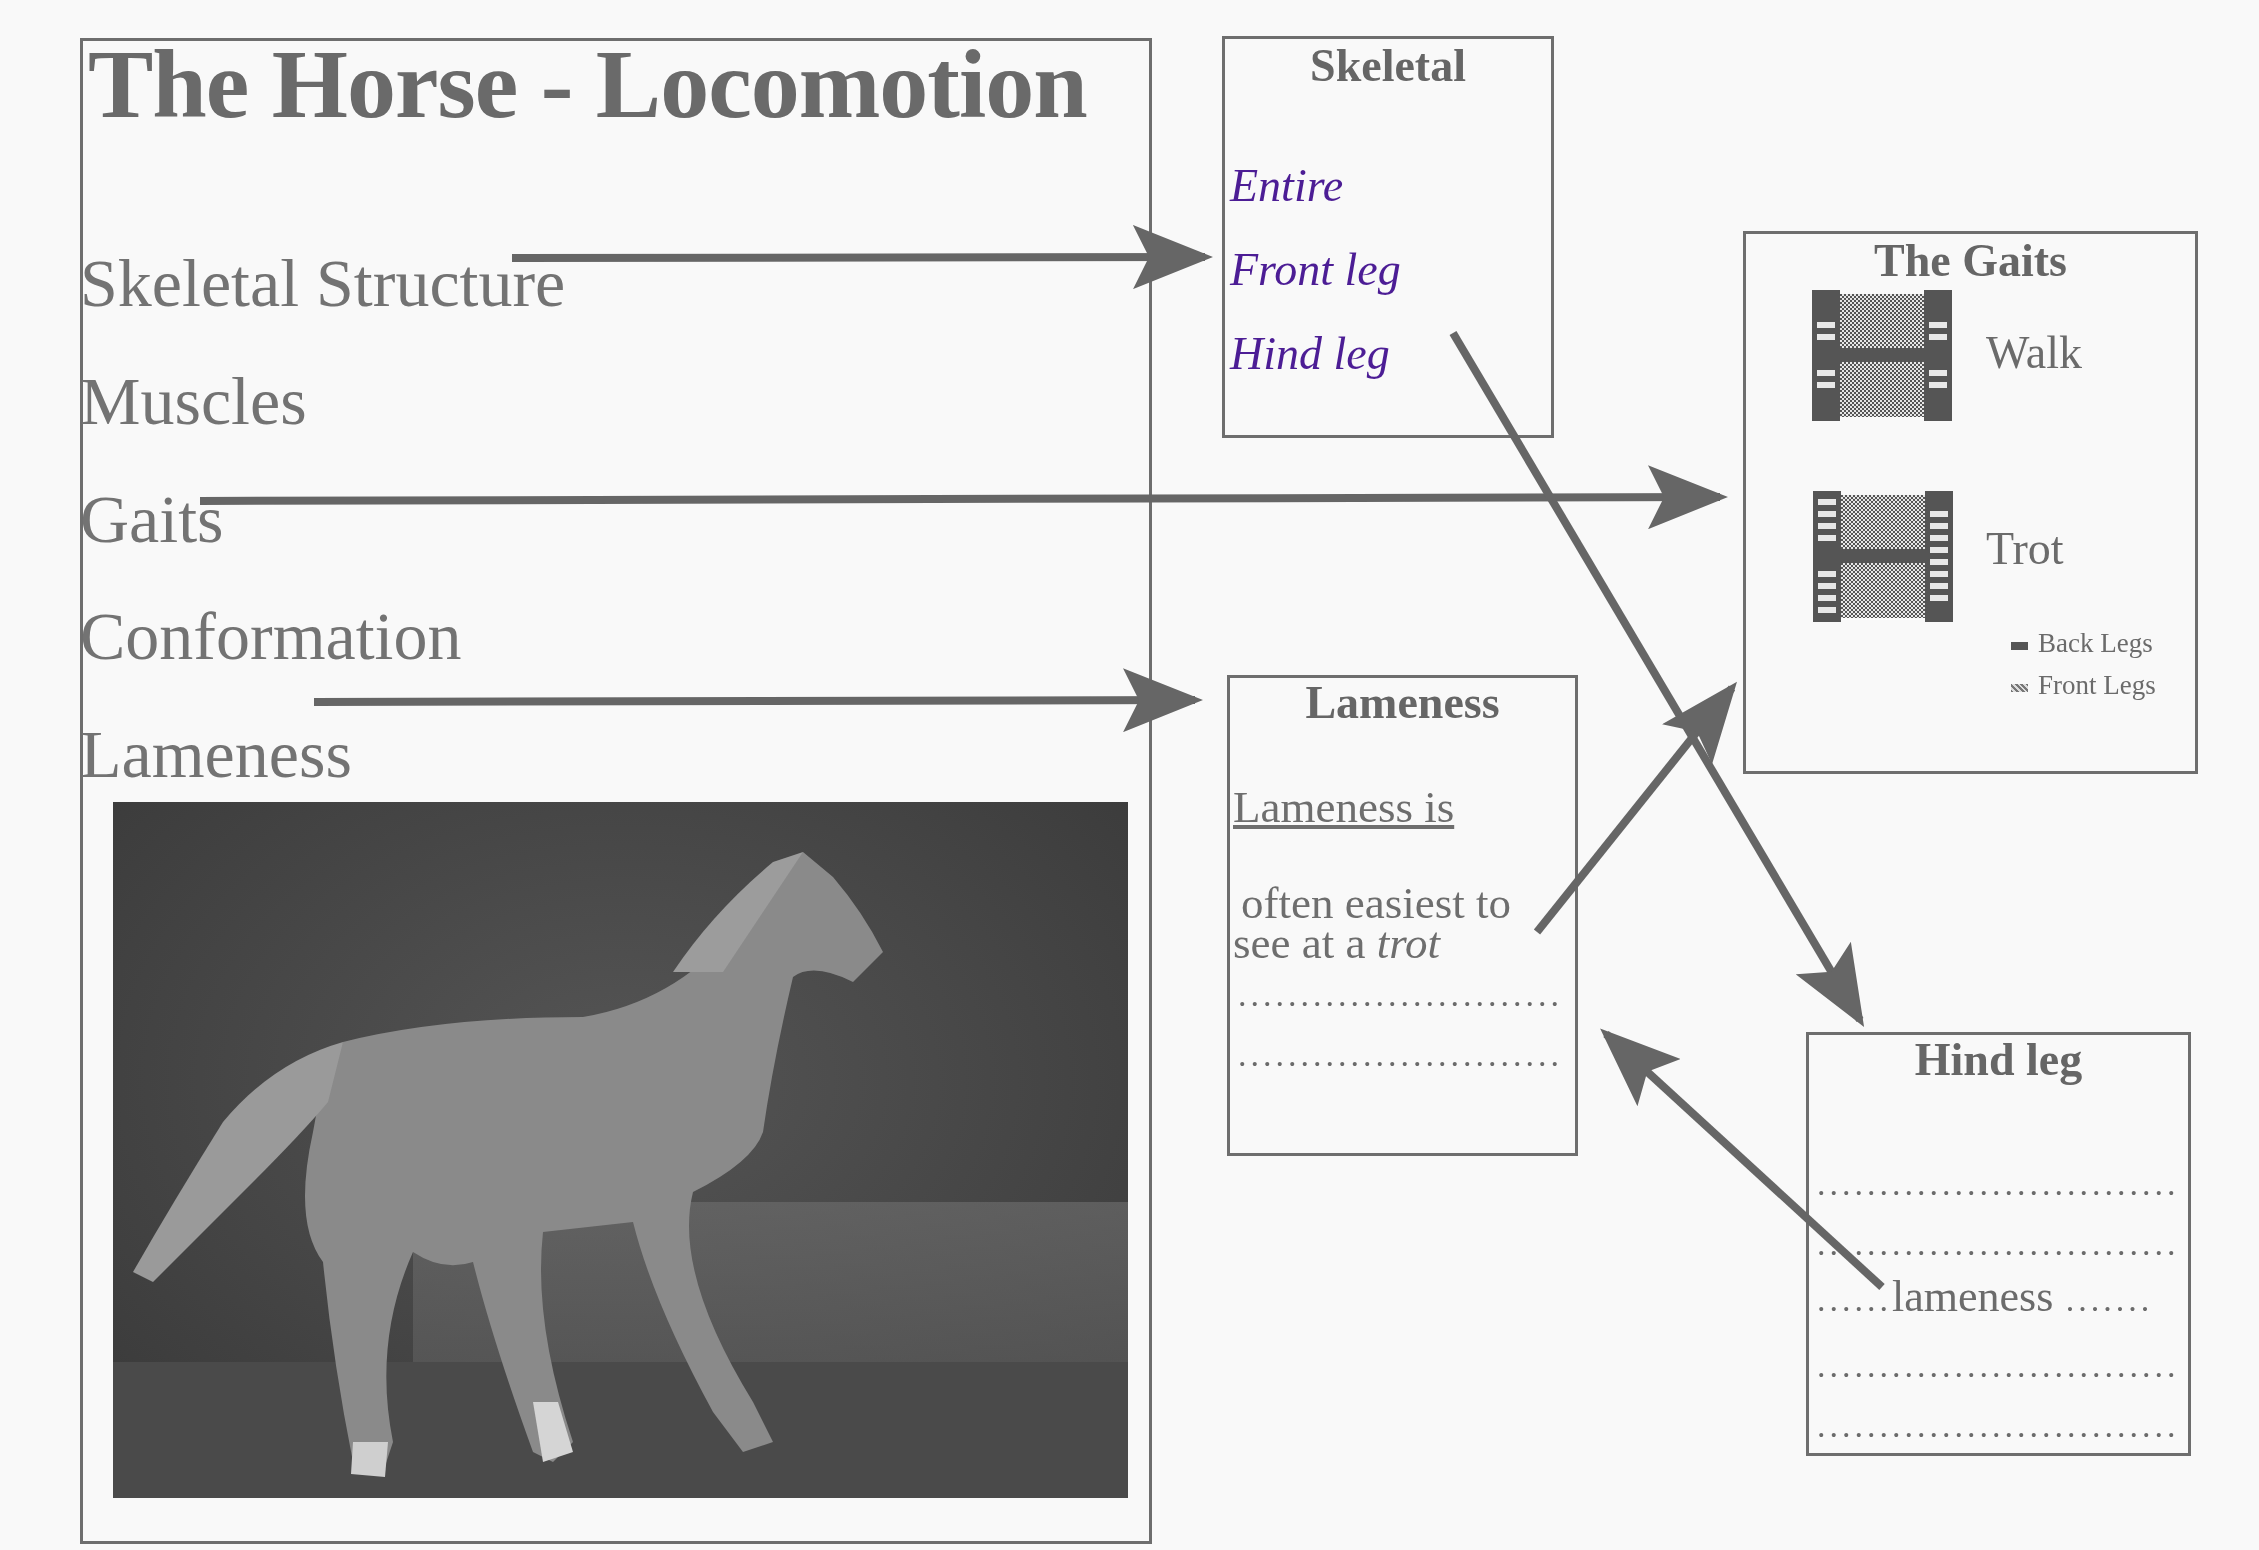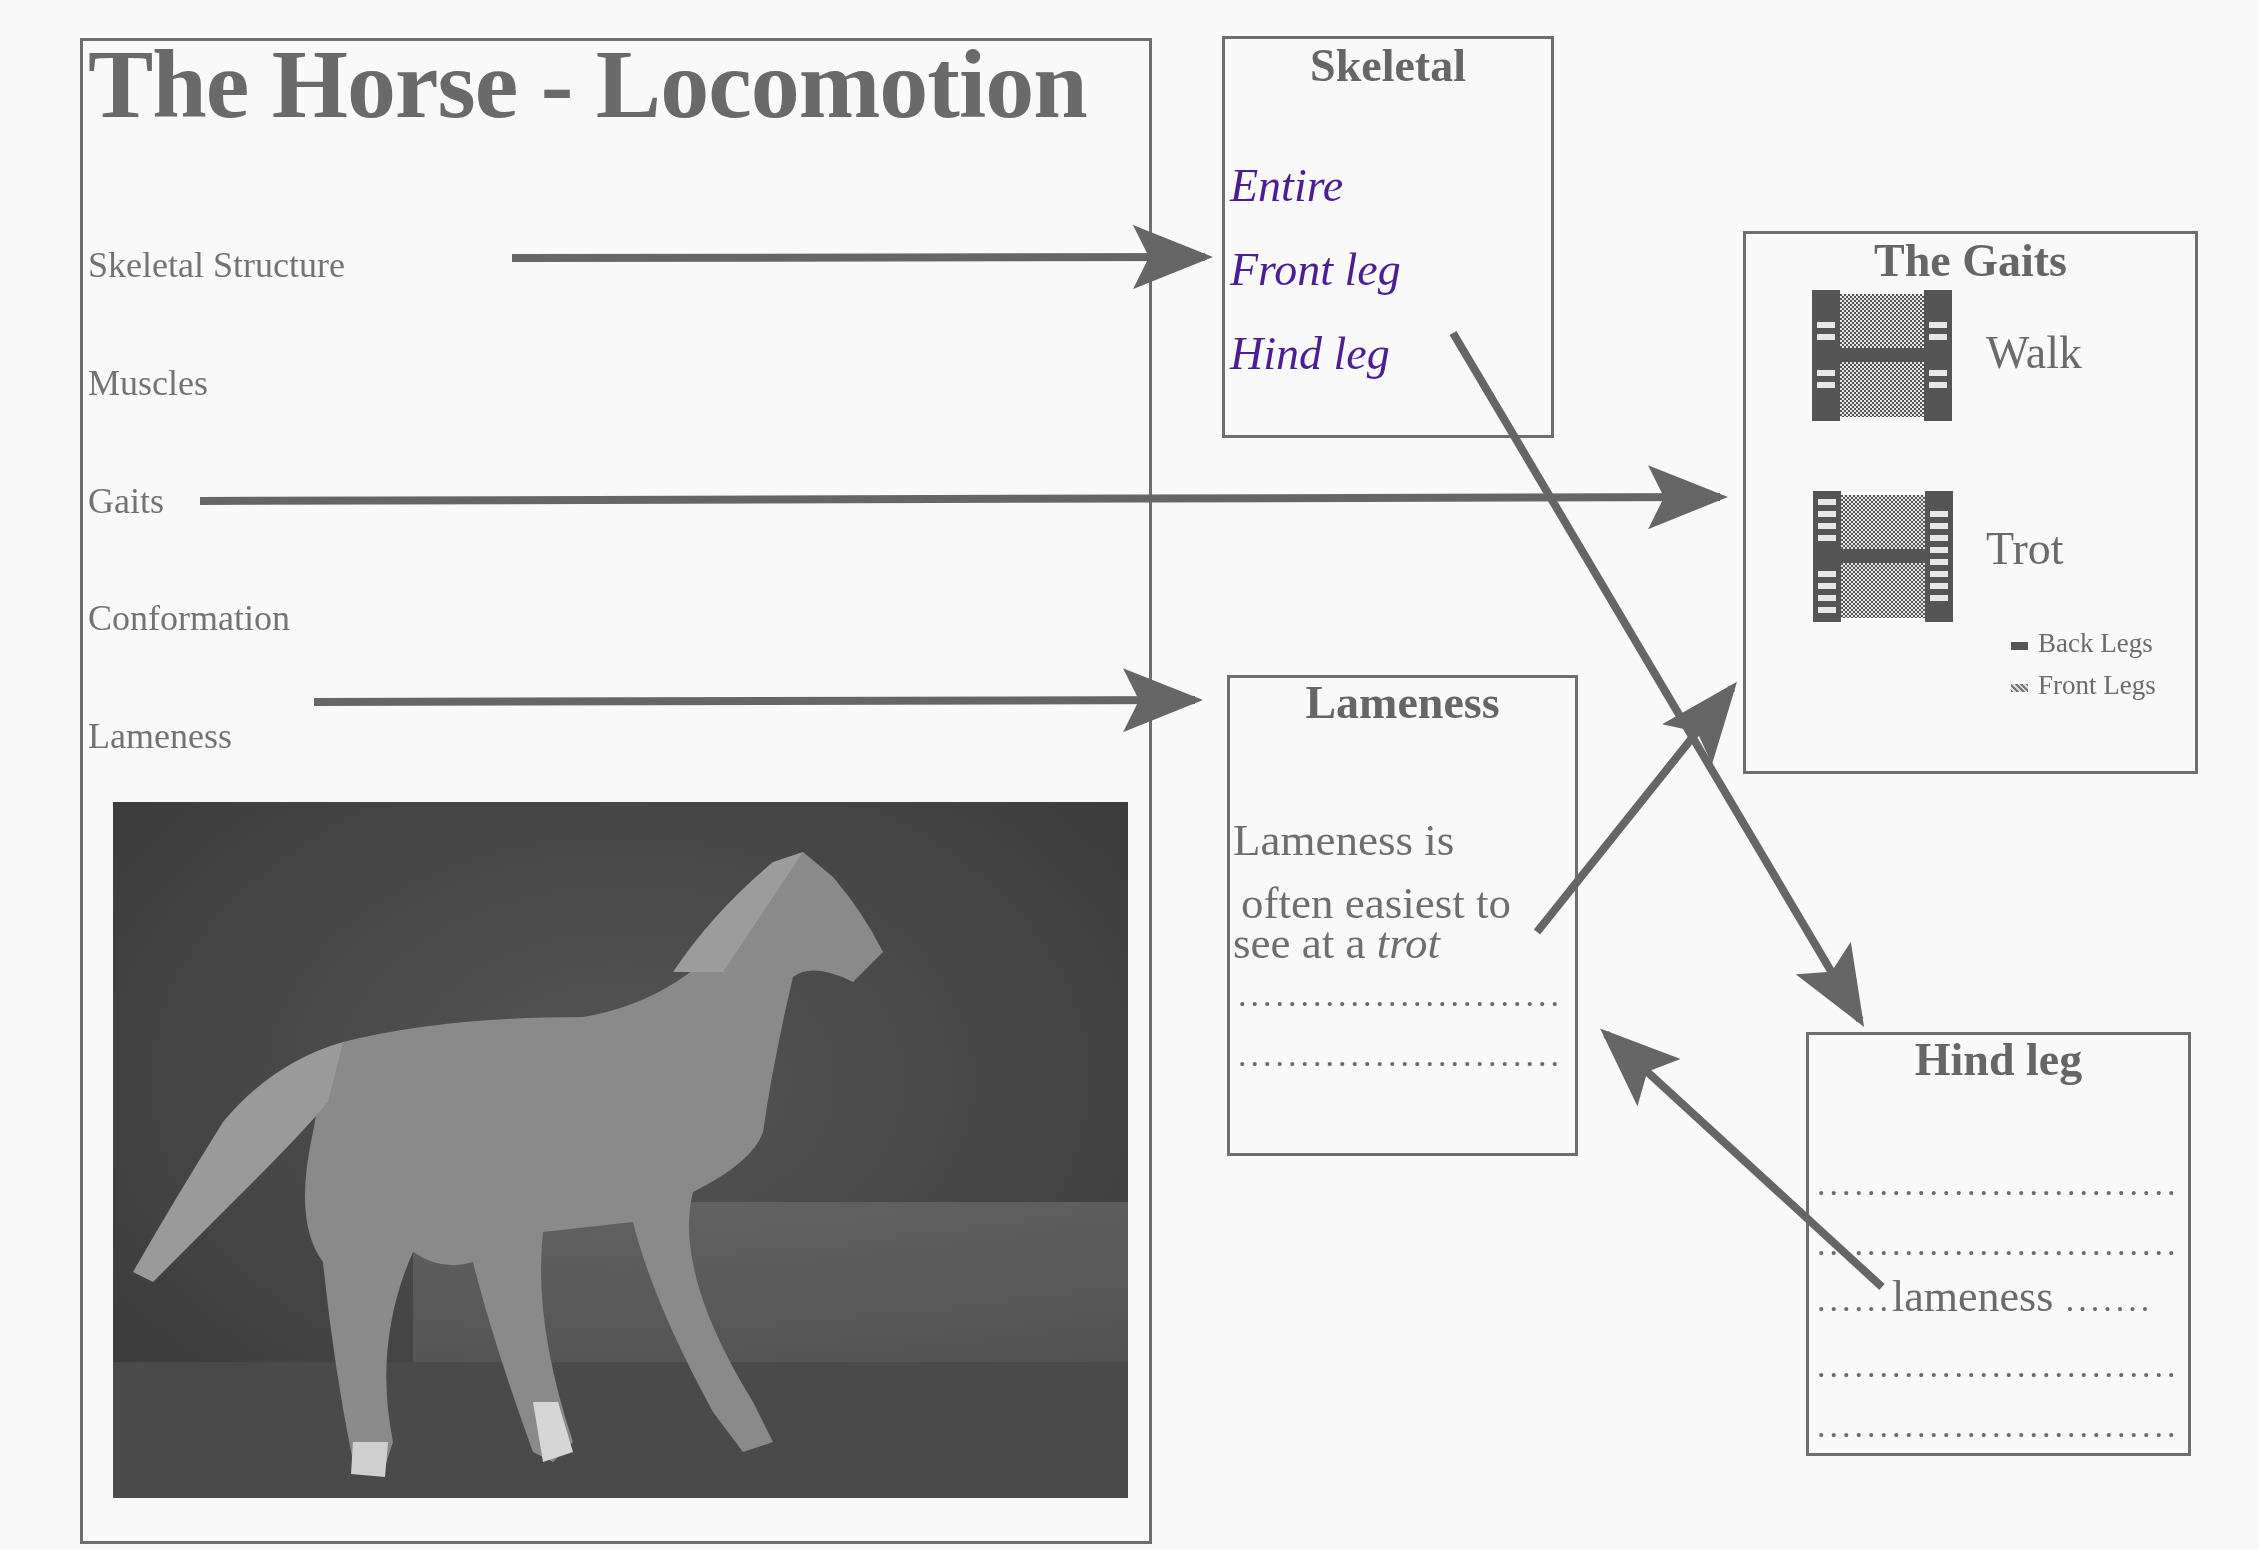--- a/index.html
+++ b/index.html
@@ -1,21 +1,21 @@
 <!DOCTYPE html>
 <html><head>
 <meta charset="utf-8">
 <style>
   html, body { margin:0; padding:0; }
   body { width:2259px; height:1550px; background:#f9f9f9; position:relative; overflow:hidden;
          font-family:"Liberation Serif", "DejaVu Serif", serif; color:#6b6b6b; }
   .box { position:absolute; border:3px solid #6e6e6e; box-sizing:border-box; background:transparent; }
   .abs { position:absolute; white-space:nowrap; }
   .title { font-weight:bold; font-size:98px; color:#6a6a6a; letter-spacing:-1px; }
-  .menu { font-size:36px; color:#737373;padding-left:8px; }
+  .menu { font-size:68px; color:#737373; }
   .box-title { font-weight:bold; font-size:46px; color:#666; text-align:center; left:0; right:0; }
   .ital { font-style:italic; font-size:46px; color:#4c1d95; }
   .body-text { font-size:45px; line-height:60px; color:#6e6e6e; }
   .dots { font-size:34px; letter-spacing:4px; color:#6b6b6b; overflow:hidden; }
   .legend { font-size:27px; color:#6b6b6b; }
   .gait-label { font-size:46px; color:#6b6b6b; }
   svg.arrows { position:absolute; left:0; top:0; pointer-events:none; }
   .photo { position:absolute; left:113px; top:802px; width:1015px; height:696px; overflow:hidden; background:#4a4a4a; }
   .gait-icon { position:absolute; width:140px; height:131px; }
 </style>
@@ -121,21 +121,21 @@
       <rect x="117" y="56" width="18" height="6"></rect>
     <rect x="117" y="68" width="18" height="6"></rect>
       <rect x="117" y="80" width="18" height="6"></rect>
     <rect x="117" y="92" width="18" height="6"></rect>
       <rect x="117" y="104" width="18" height="6"></rect>
   </g>
 </svg>
 
 <div class="box" style="left:1227px; top:675px; width:351px; height:481px;">
   <div class="abs box-title" style="top:-2px;">Lameness</div>
-  <div class="abs body-text" style="left:3px; top:132px;">Lameness is</div>
+  <div class="abs body-text" style="left:3px; top:99px;text-decoration:underline;">Lameness is</div>
   <div class="abs body-text" style="left:11px; top:175px;margin-top:20px;">often easiest to</div>
   <div class="abs body-text" style="left:3px; top:235px;"><span>see at a </span><i>trot</i></div>
   <div class="abs dots" style="left:8px; top:298px; width:320px;">..........................</div>
   <div class="abs dots" style="left:8px; top:358px; width:320px;">..........................</div>
 </div>
 
 <div class="box" style="left:1806px; top:1032px; width:385px; height:424px;">
   <div class="abs box-title" style="top:-2px;">Hind leg</div>
   <div class="abs dots" style="left:8px; top:130px; width:360px;">..............................</div>
   <div class="abs dots" style="left:8px; top:190px; width:360px;">..............................</div>

